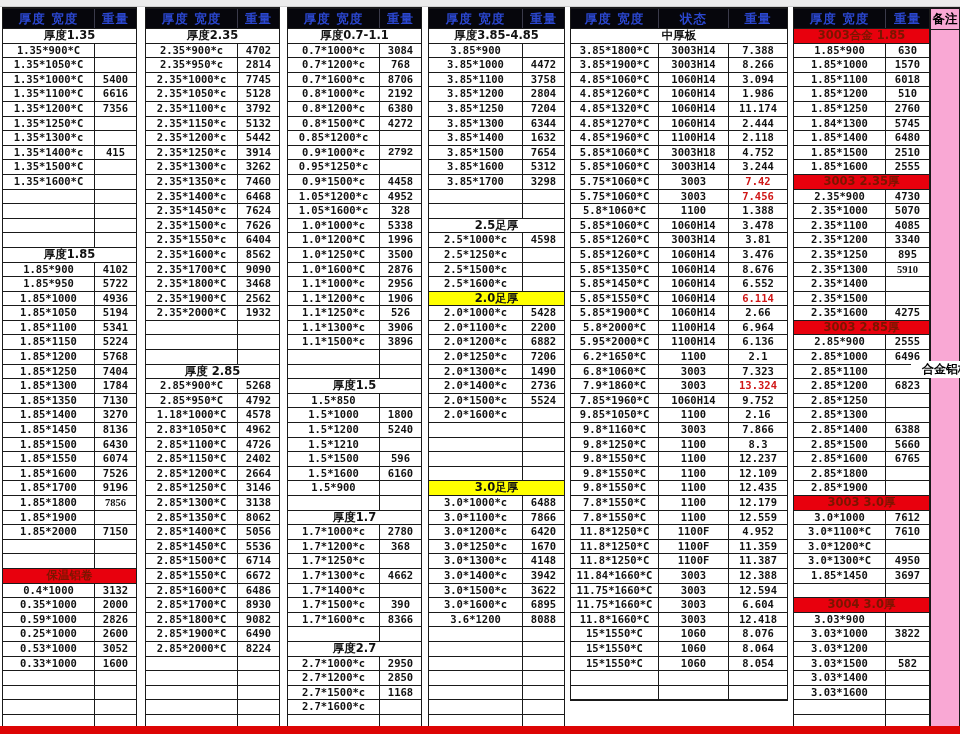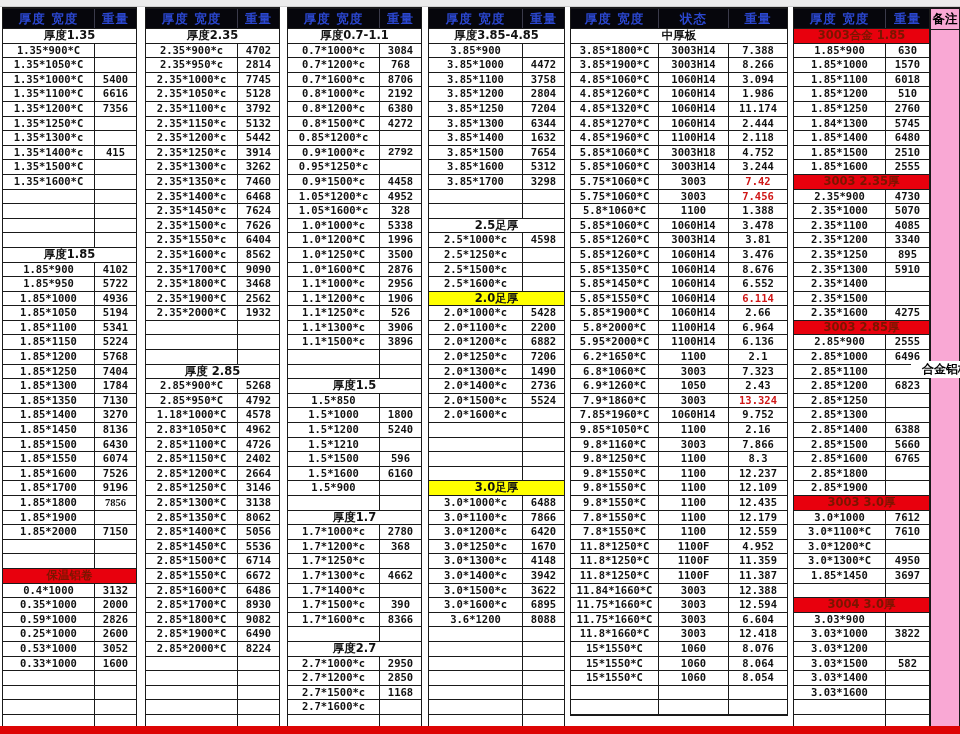--- a/index.html
+++ b/index.html
@@ -963,25 +963,20 @@
         <div class="cell dcell" style="width: 88px;">6.2*1650*C</div>
         <div class="cell dcell" style="width: 70px;">1100</div>
         <div class="cell dcell" style="flex: 1 1 0%;">2.1</div>
       </div>
       <div class="row">
         <div class="cell dcell" style="width: 88px;">6.8*1060*C</div>
         <div class="cell dcell" style="width: 70px;">3003</div>
         <div class="cell dcell" style="flex: 1 1 0%;">7.323</div>
       </div>
       <div class="row">
-        <div class="cell dcell" style="width: 88px;">6.9*1260*C</div>
-        <div class="cell dcell" style="width: 70px;">1050</div>
-        <div class="cell dcell" style="flex: 1 1 0%;">2.43</div>
-      </div>
-      <div class="row">
         <div class="cell dcell" style="width: 88px;">7.9*1860*C</div>
         <div class="cell dcell" style="width: 70px;">3003</div>
         <div class="cell dcell redval" style="flex: 1 1 0%;">13.324</div>
       </div>
       <div class="row">
         <div class="cell dcell" style="width: 88px;">7.85*1960*C</div>
         <div class="cell dcell" style="width: 70px;">1060H14</div>
         <div class="cell dcell" style="flex: 1 1 0%;">9.752</div>
       </div>
       <div class="row">
@@ -1148,21 +1143,21 @@
       <div class="row">
         <div class="cell dcell" style="width: 92px;">2.35*1200</div>
         <div class="cell dcell" style="flex: 1 1 0%;">3340</div>
       </div>
       <div class="row">
         <div class="cell dcell" style="width: 92px;">2.35*1250</div>
         <div class="cell dcell" style="flex: 1 1 0%;">895</div>
       </div>
       <div class="row">
         <div class="cell dcell" style="width: 92px;">2.35*1300</div>
-        <div class="cell dcell" style="flex: 1 1 0%;">5910</div>
+        <div class="cell dcell" style="flex: 1 1 0%; font-family: Liberation Serif, serif;">5910</div>
       </div>
       <div class="row">
         <div class="cell dcell" style="width: 92px;">2.35*1400</div>
         <div class="cell dcell" style="flex: 1 1 0%;"></div>
       </div>
       <div class="row">
         <div class="cell dcell" style="width: 92px;">2.35*1500</div>
         <div class="cell dcell" style="flex: 1 1 0%;"></div>
       </div>
       <div class="row">

